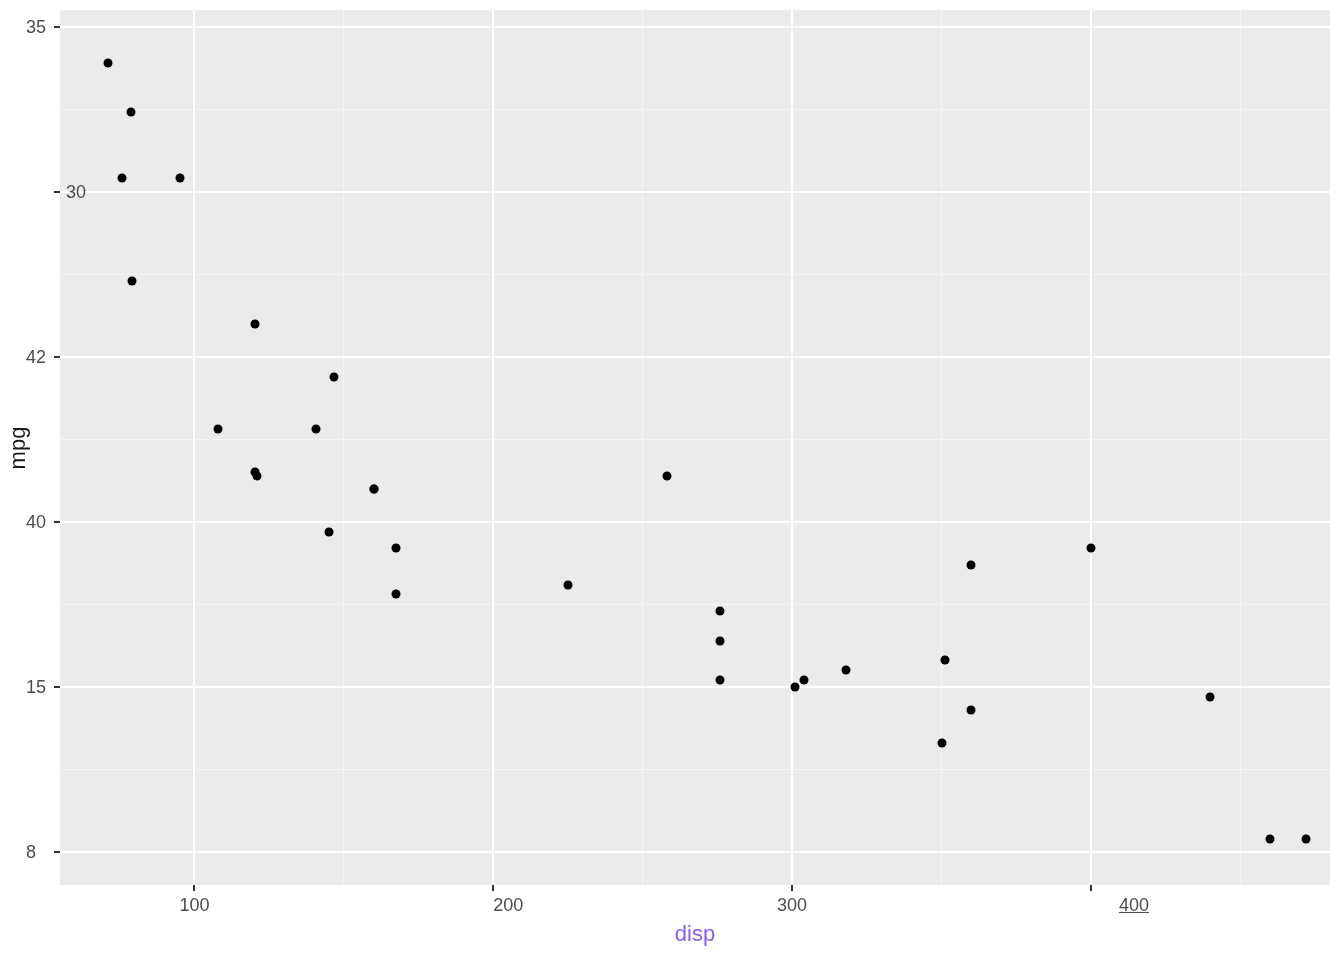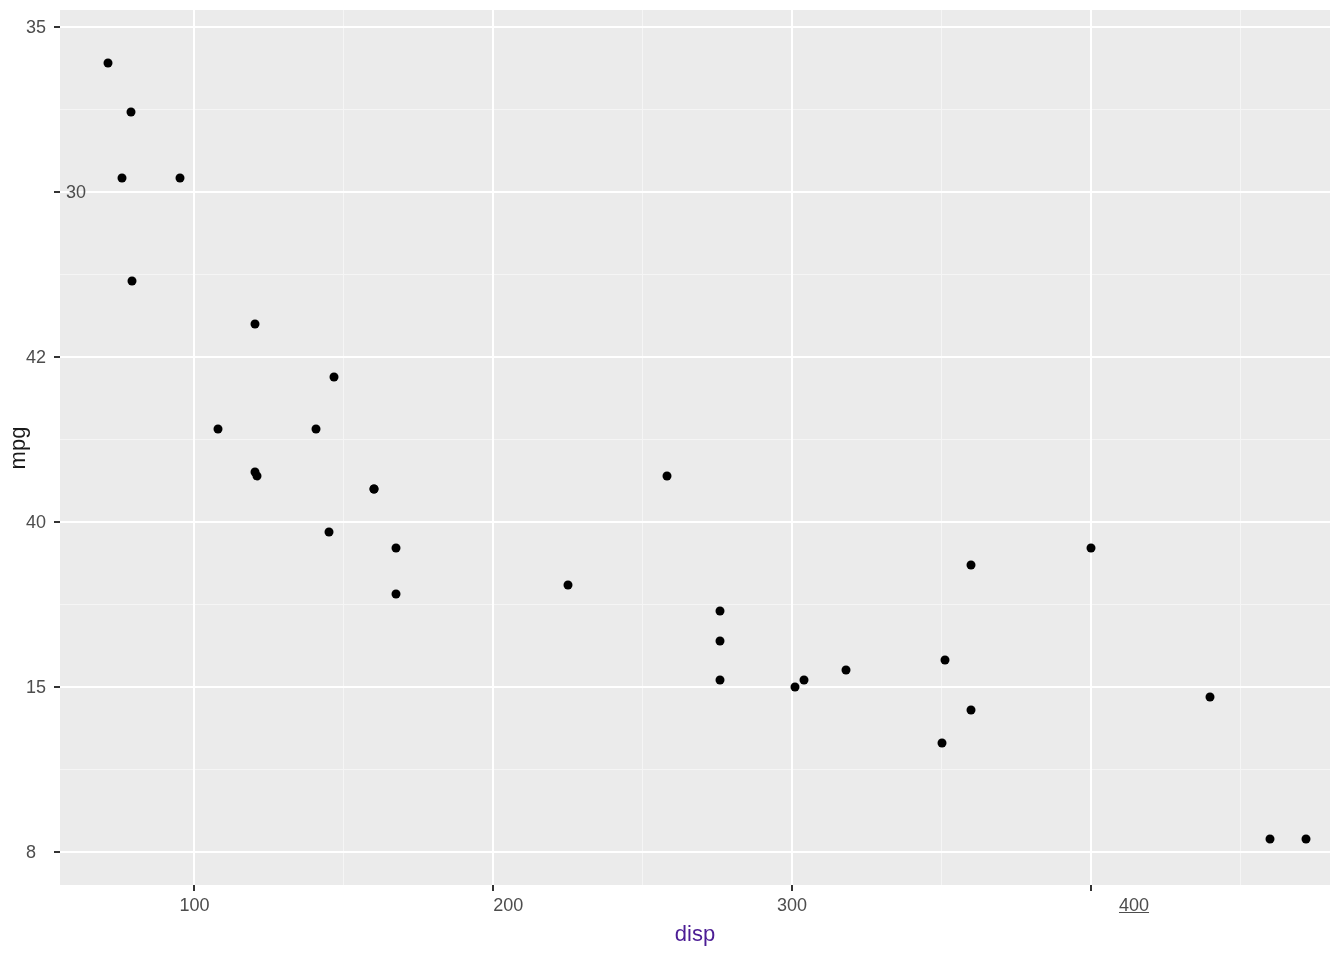--- a/index.html
+++ b/index.html
@@ -40,21 +40,21 @@
   }
   .tick-label-y {
     position: absolute;
     font-size: 18px;
     color: #4d4d4d;
     transform: translateY(-50%);
   }
   .axis-title-x {
     position: absolute;
     font-size: 22px;
-    color: #4c1d95;
+    color: #8b5cf6;
     text-align: center;
     transform: translateX(-50%);
   }
   .axis-title-y {
     position: absolute;
     font-size: 22px;
     color: #1a1a1a;
     text-align: center;
     transform: translate(-50%, -50%) rotate(-90deg);
     transform-origin: center center;

